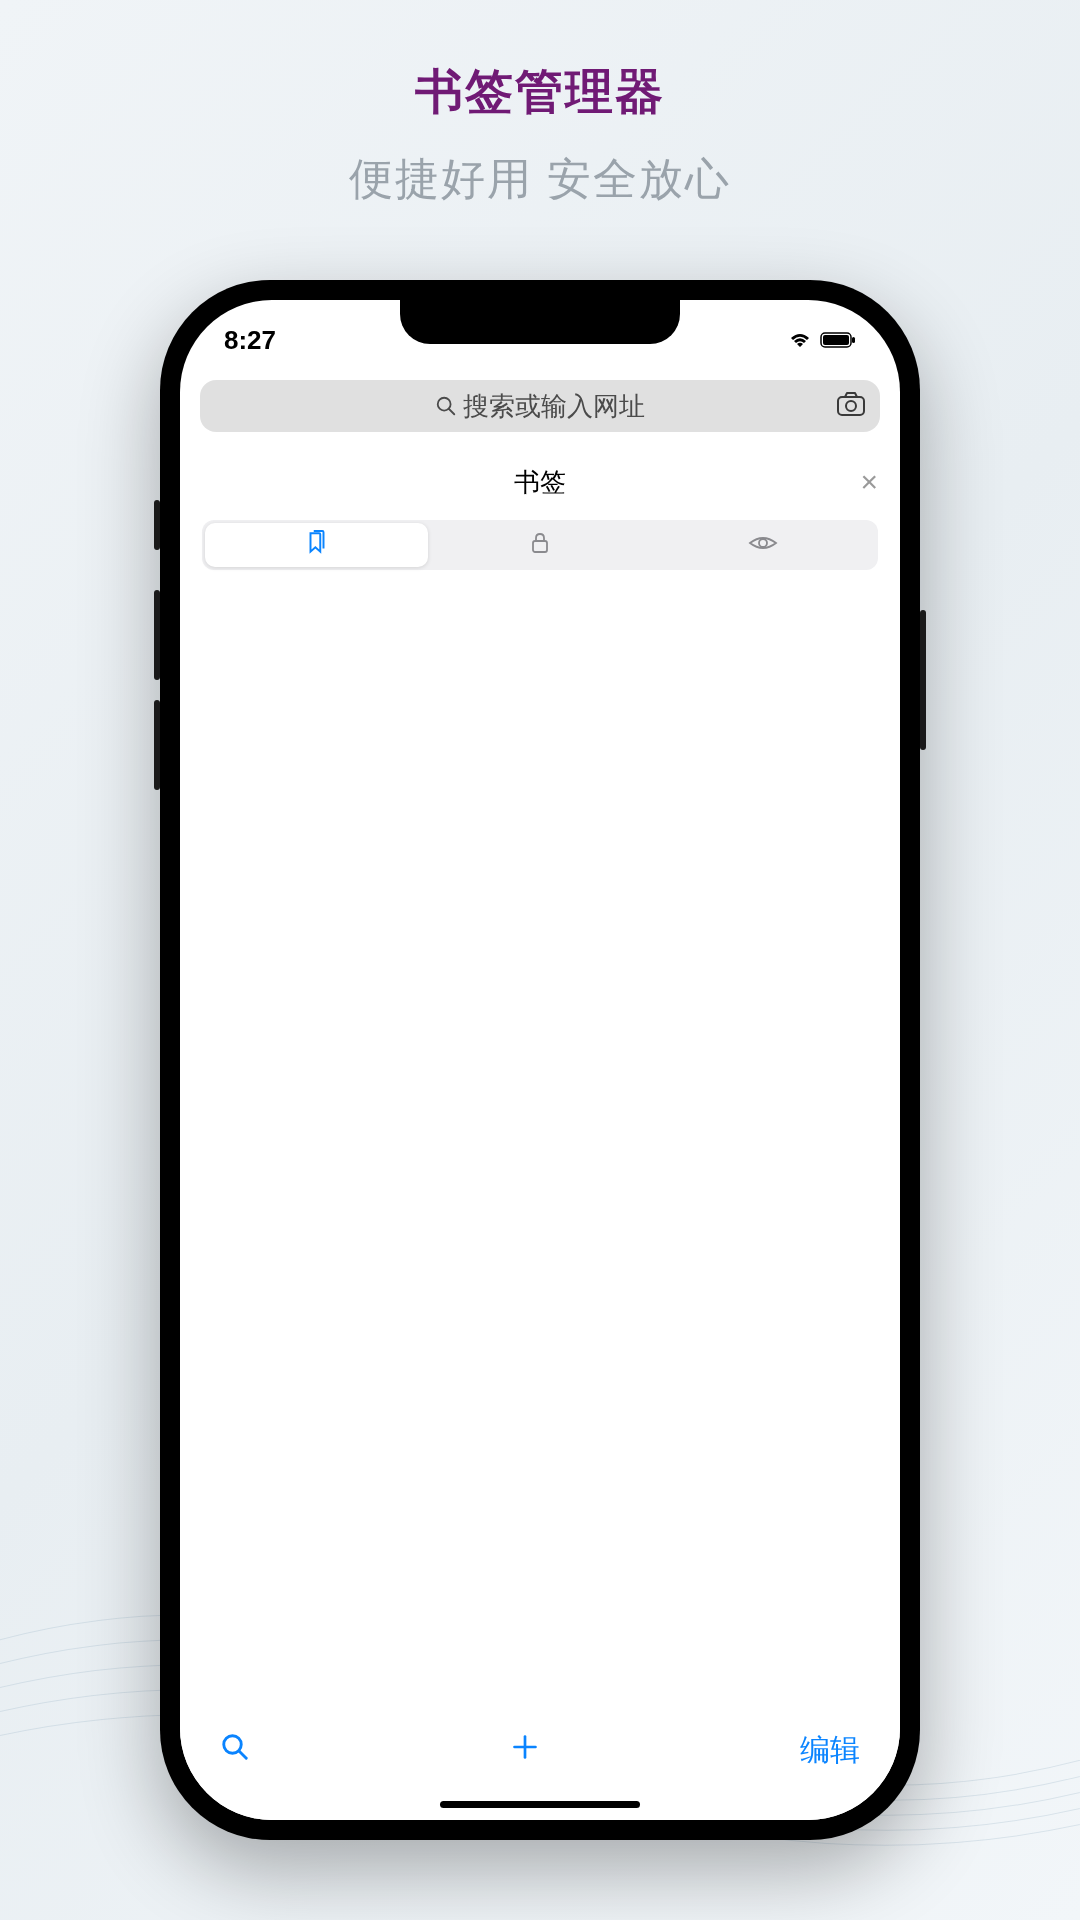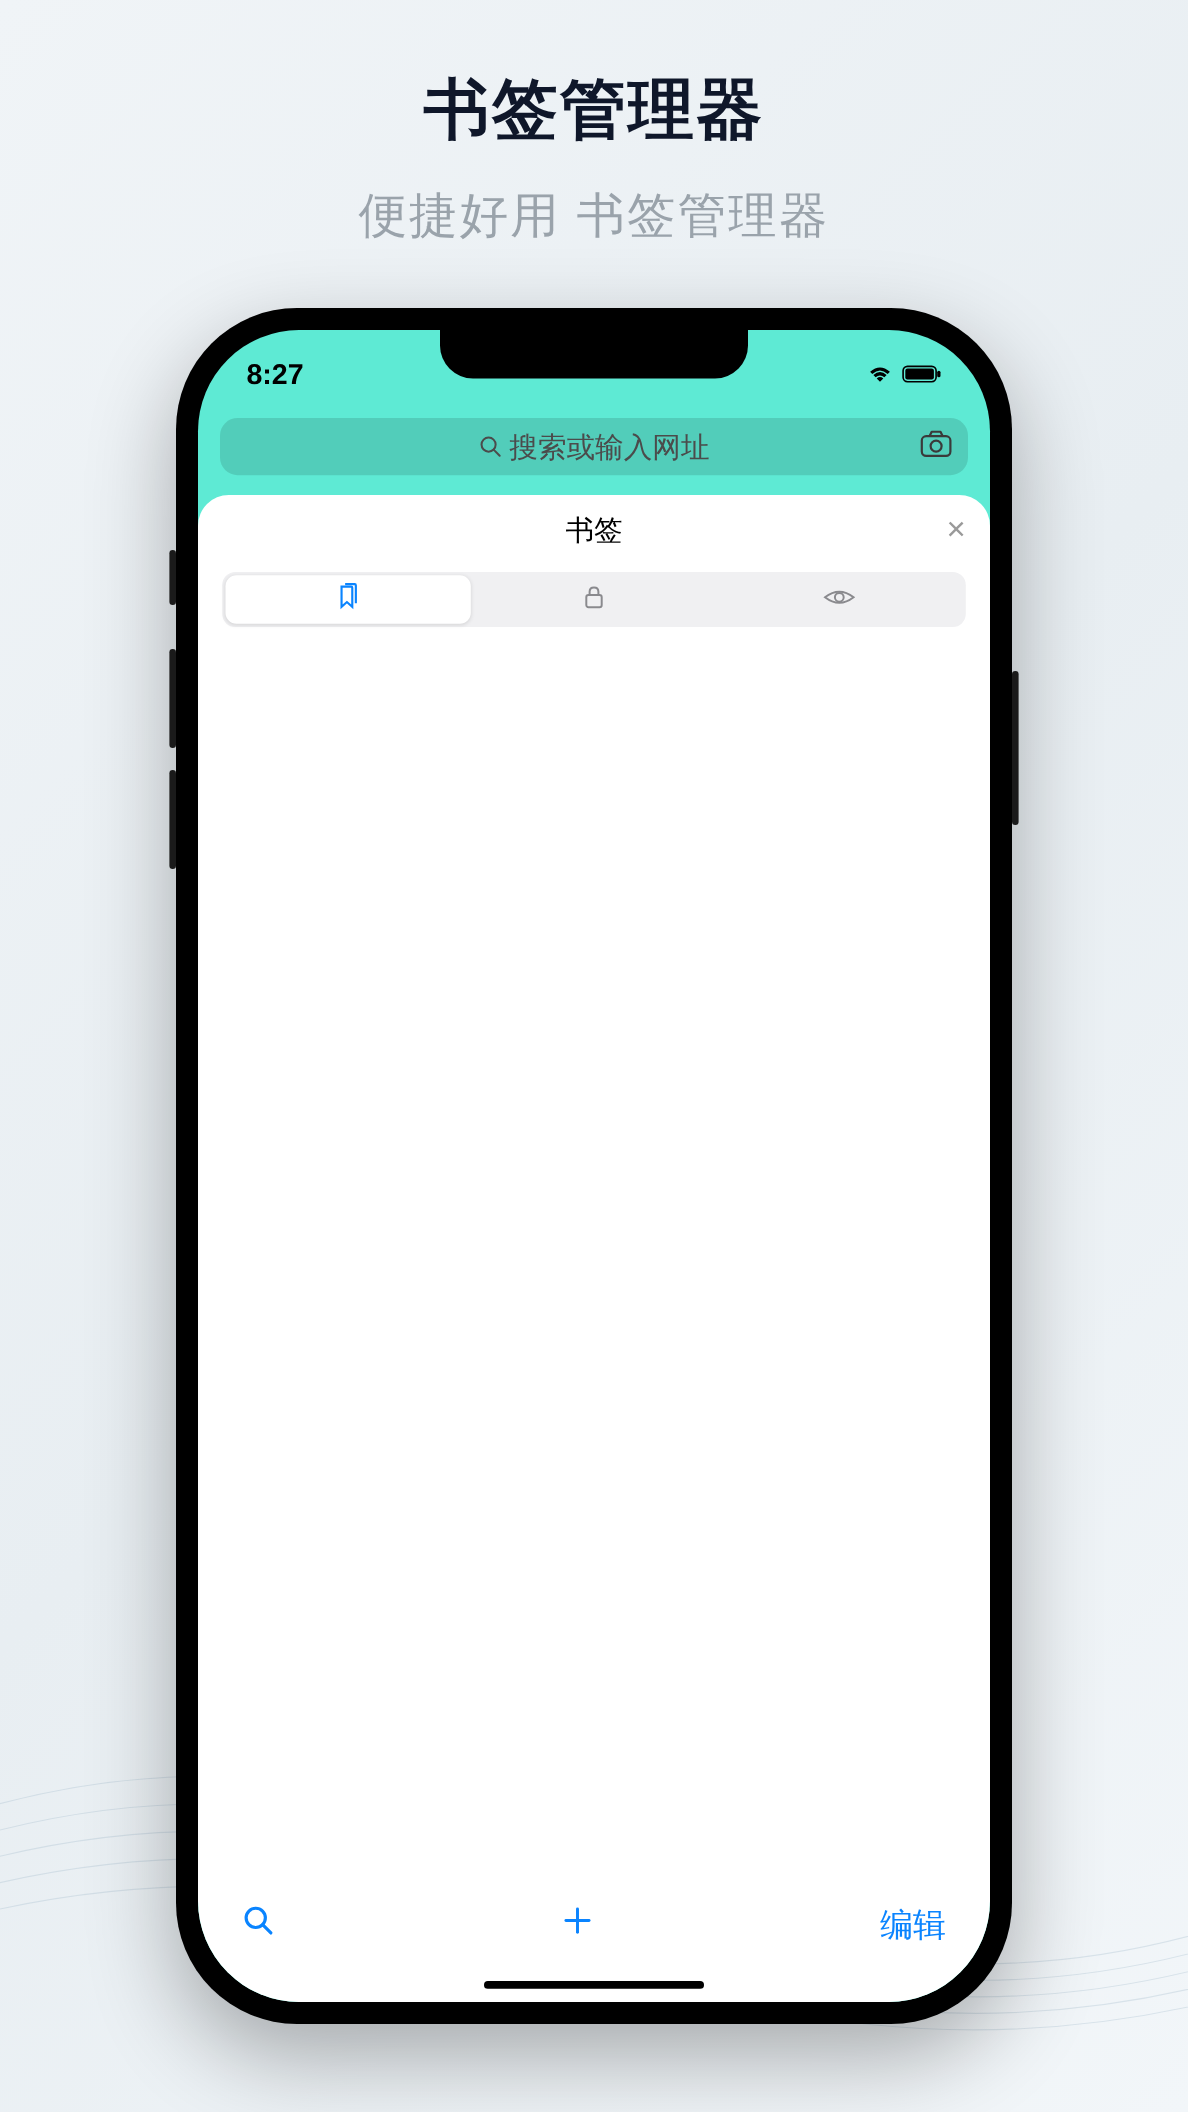--- a/index.html
+++ b/index.html
@@ -6,23 +6,23 @@
 body {
   width: 1080px;
   height: 1920px;
   background: linear-gradient(135deg, #f0f4f7 0%, #e8eef2 50%, #f2f6f9 100%);
   font-family: -apple-system, "PingFang SC", "Helvetica Neue", sans-serif;
   position: relative;
   overflow: hidden;
 }
 .promo-title {
   text-align: center;
-  font-size: 60px;
+  font-size: 48px;
   font-weight: 700;
-  color: #0f172a;
+  color: #701a75;
   margin-top: 60px;
   letter-spacing: 2px;
 }
 .promo-subtitle {
   text-align: center;
   font-size: 44px;
   color: #9aa3ab;
   margin-top: 26px;
   letter-spacing: 2px;
 }
@@ -44,21 +44,21 @@
   border-radius: 4px;
 }
 .side-btn.silence { left: -6px; top: 220px; width: 6px; height: 50px; }
 .side-btn.vol-up { left: -6px; top: 310px; width: 6px; height: 90px; }
 .side-btn.vol-down { left: -6px; top: 420px; width: 6px; height: 90px; }
 .side-btn.power { right: -6px; top: 330px; width: 6px; height: 140px; }
 .screen {
   width: 100%;
   height: 100%;
   border-radius: 92px;
-  background: #5eead4;
+  background: #ffffff;
   position: relative;
   overflow: hidden;
 }
 .notch {
   position: absolute;
   top: 0;
   left: 50%;
   transform: translateX(-50%);
   width: 280px;
   height: 44px;
@@ -228,21 +228,21 @@
   height: 700px;
   opacity: 0.3;
   z-index: -1;
 }
 .wave svg { width: 100%; height: 100%; }
 </style>
 </head>
 <body>
 
 <div class="promo-title">书签管理器</div>
-<div class="promo-subtitle">便捷好用  书签管理器</div>
+<div class="promo-subtitle">便捷好用  安全放心</div>
 
 <div class="wave">
   <svg viewBox="0 0 1400 700" preserveAspectRatio="none">
     <path d="M0,400 Q350,200 700,380 T1400,360 L1400,700 L0,700 Z" fill="none" stroke="#9fb8c9" stroke-width="1"></path>
     <path d="M0,420 Q350,230 700,400 T1400,380 L1400,700 L0,700 Z" fill="none" stroke="#9fb8c9" stroke-width="1"></path>
     <path d="M0,440 Q350,260 700,420 T1400,400 L1400,700 L0,700 Z" fill="none" stroke="#9fb8c9" stroke-width="1"></path>
     <path d="M0,460 Q350,290 700,440 T1400,420 L1400,700 L0,700 Z" fill="none" stroke="#9fb8c9" stroke-width="1"></path>
     <path d="M0,480 Q350,320 700,460 T1400,440 L1400,700 L0,700 Z" fill="none" stroke="#9fb8c9" stroke-width="1"></path>
   </svg>
 </div>

